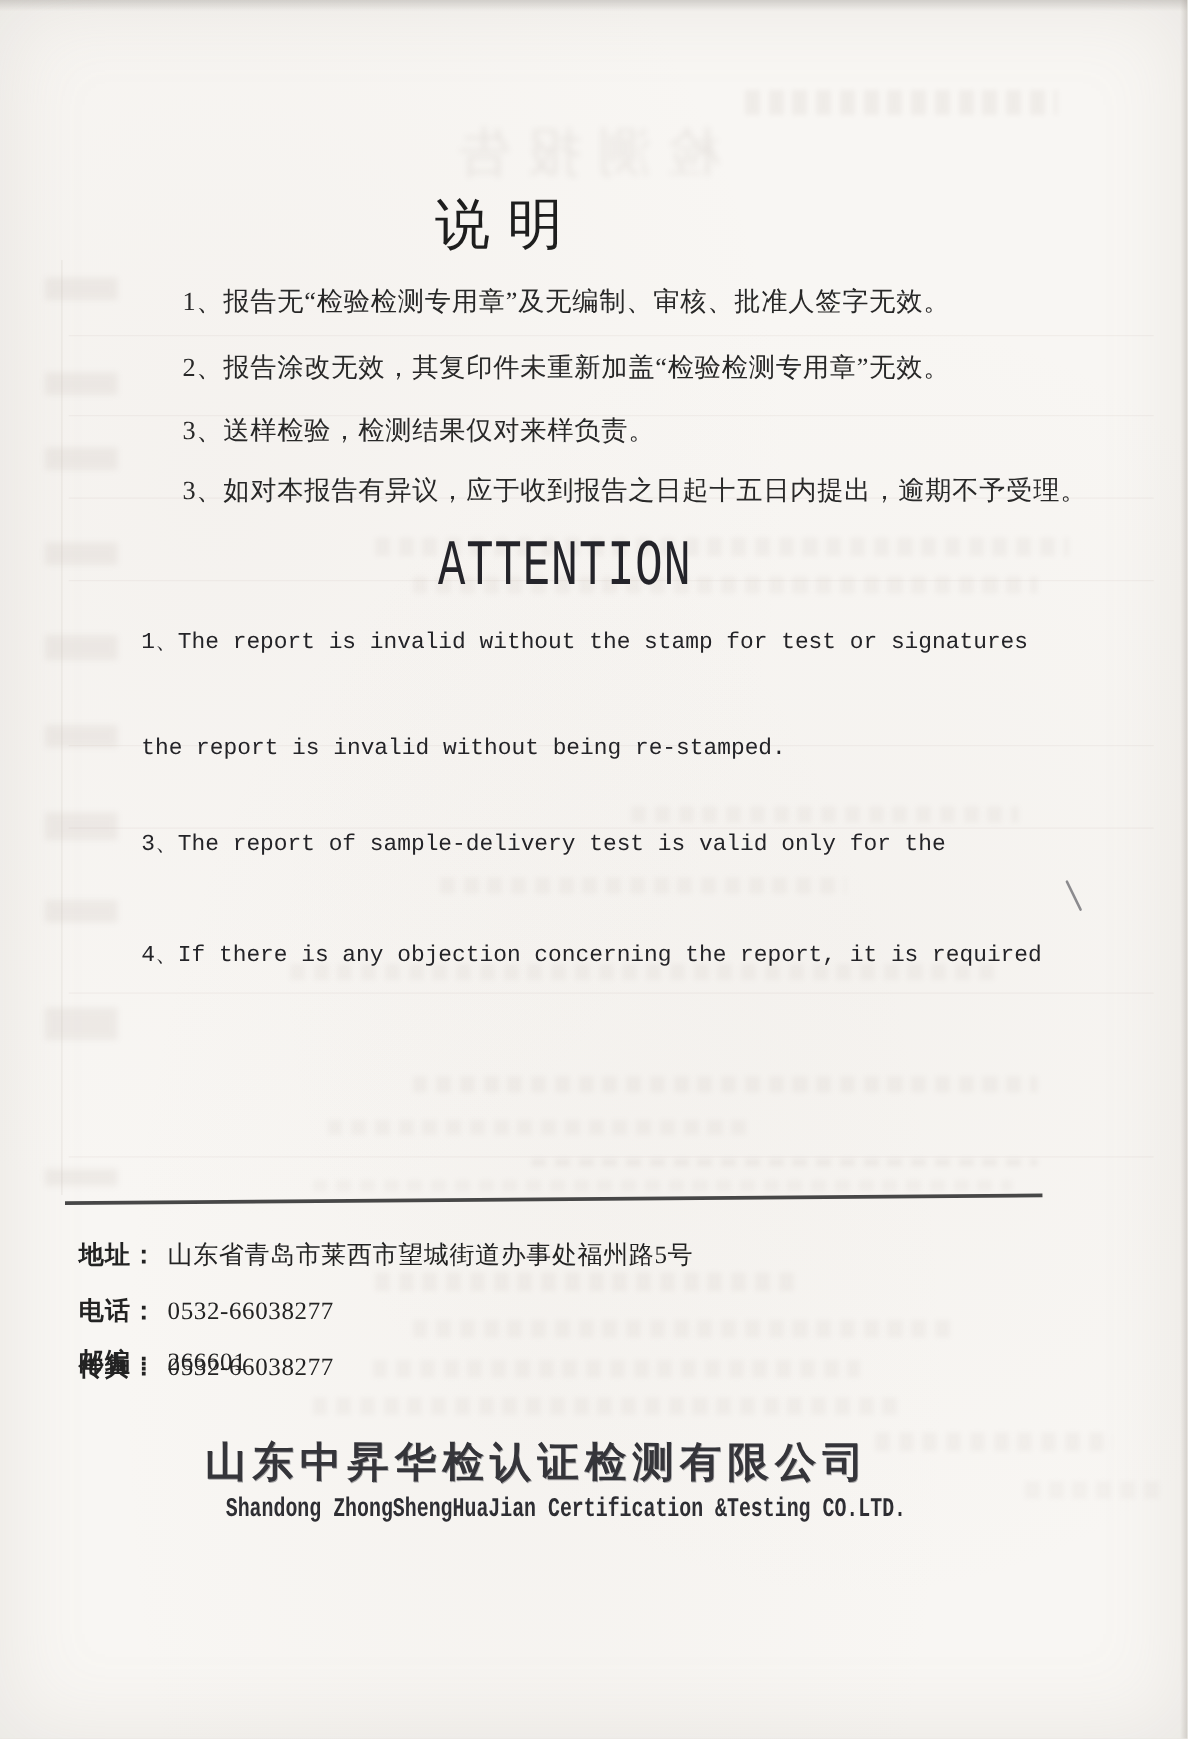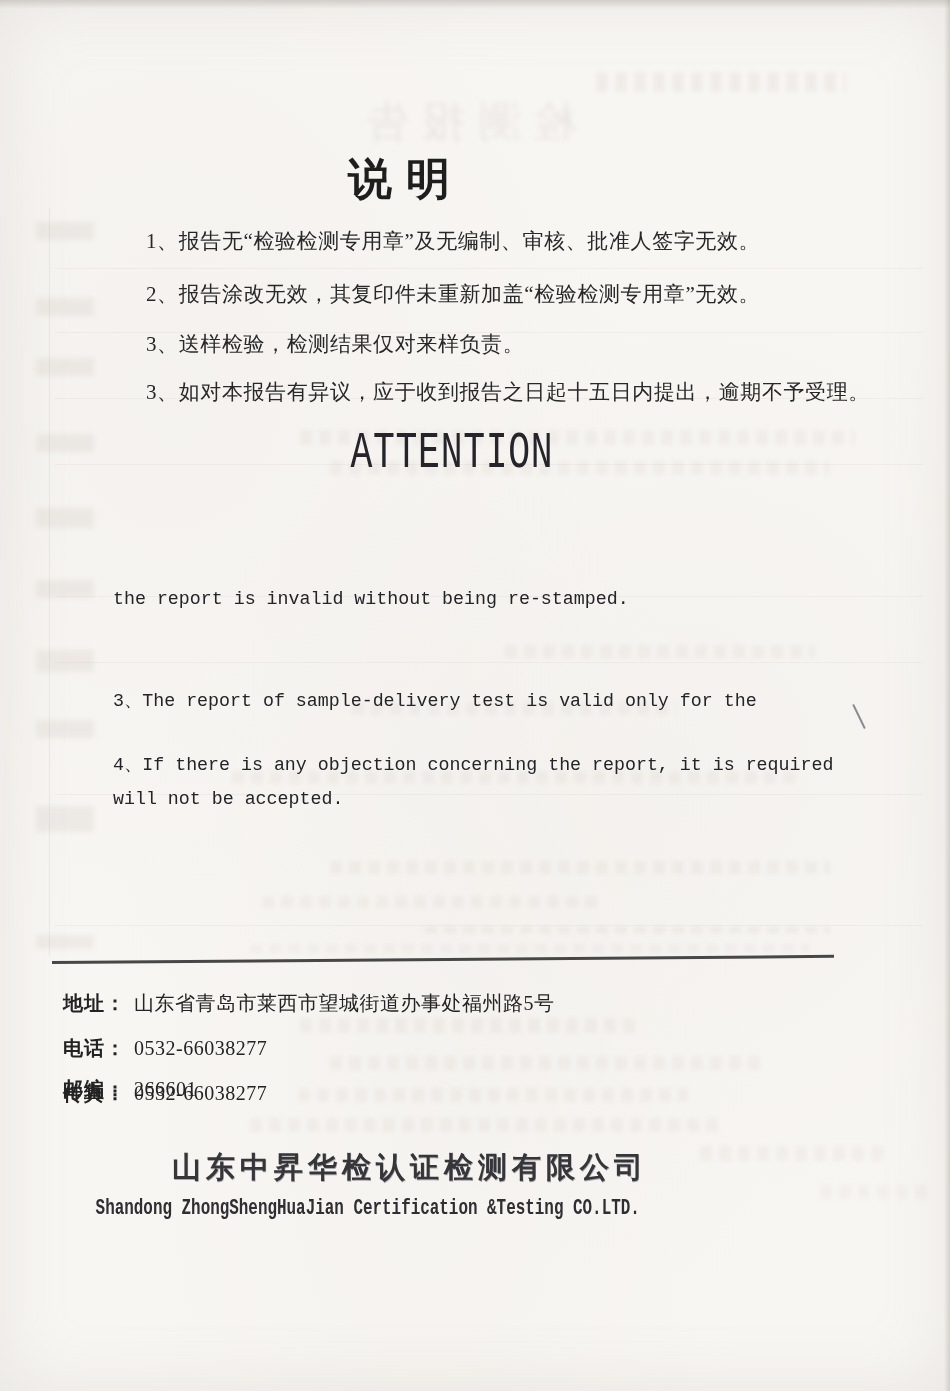--- a/index.html
+++ b/index.html
@@ -25,40 +25,40 @@
   .bt-title{position:absolute;left:326px;top:94px;width:250px;height:54px;
       font-size:42px;letter-spacing:14px;color:#8d7f76;opacity:.13;filter:blur(2.5px);
       transform:scaleX(-1);white-space:nowrap;pointer-events:none;}
   .bt-box{position:absolute;left:36px;width:58px;background:#9a8a80;opacity:.10;filter:blur(2.5px);pointer-events:none;}
   .bt-line{position:absolute;left:55px;width:868px;height:1px;background:#968678;opacity:.07;pointer-events:none;}
   .bt-v{position:absolute;background:#968678;pointer-events:none;}
   .edge-right{position:absolute;top:0;right:0;width:6px;height:100%;
       background:linear-gradient(270deg, rgba(160,152,145,.35), rgba(160,152,145,0));pointer-events:none;}
   .pen-mark{position:absolute;width:2px;border-radius:2px;pointer-events:none;}
   
-  .cn-title{position:absolute;left:348px;top:150px;font-size:44px;font-weight:700;
+  .cn-title{position:absolute;left:348px;top:150px;font-size:44px;font-weight:400;
       letter-spacing:14px;color:#1e1e1e;white-space:nowrap;}
   .cn-item{position:absolute;left:146px;font-size:21px;letter-spacing:.6px;
       color:#282828;white-space:nowrap;}
   .en-title{position:absolute;left:0;top:424px;width:904px;text-align:center;}
   .en-title .squeeze{display:inline-block;font-family:"Liberation Mono","DejaVu Sans Mono",monospace;
       font-size:52px;font-weight:500;letter-spacing:1px;color:#24242a;
       transform:scaleX(.70);transform-origin:center;}
   .en-item{position:absolute;left:113px;font-family:"Liberation Mono","DejaVu Sans Mono",monospace;
       font-size:18.3px;line-height:34.4px;color:#242428;}
   .en-line{white-space:pre;}
   .divider{position:absolute;left:52px;top:961px;width:782px;height:2.5px;background:#474747;
       transform:rotate(-0.45deg);transform-origin:left center;}
   .contact-row{position:absolute;left:63px;font-size:20px;color:#232323;white-space:nowrap;}
   .contact-label{font-weight:700;letter-spacing:1px;}
   .contact-value{margin-left:8px;letter-spacing:.5px;}
   .company-cn{position:absolute;left:0;top:1148px;width:820px;text-align:center;
-      font-size:29px;font-weight:700;letter-spacing:5px;color:#35353a;
-      text-shadow:.6px .6px 0 rgba(90,90,95,.5);white-space:nowrap;}
-  .company-en{position:absolute;left:0;top:1196px;width:820px;text-align:left;white-space:nowrap;}
+      font-size:33px;font-weight:700;letter-spacing:5px;color:#35353a;
+      text-shadow:.6px .6px 0 rgba(90,90,95,.5);white-space:nowrap;padding-left:20px;}
+  .company-en{position:absolute;left:0;top:1196px;width:820px;text-align:right;white-space:nowrap;}
   .company-en .squeeze{display:inline-block;font-family:"Liberation Mono","DejaVu Sans Mono",monospace;
       font-size:21.5px;font-weight:700;color:#2e2e33;transform:scaleX(.74);transform-origin:center;}
 </style>
 </head>
 <body>
 
 <div class="page">
 
   <div class="bt-title">检测报告</div>
   <div class="bt" style="left:596px;top:72px;width:250px;height:20px;opacity:.16"></div>
@@ -107,30 +107,30 @@
     <div class="cn-item" style="top:280px">2、报告涂改无效，其复印件未重新加盖“检验检测专用章”无效。</div>
     <div class="cn-item" style="top:330px">3、送样检验，检测结果仅对来样负责。</div>
     <div class="cn-item" style="top:378px">3、如对本报告有异议，应于收到报告之日起十五日内提出，逾期不予受理。</div>
   </div>
 
   <div>
     <div class="en-title">
       <span class="squeeze">ATTENTION</span>
     </div>
     <div class="en-item" style="top:497px">
+      <div class="en-line">1、The report is invalid without the stamp for test or signatures</div>
     </div>
     <div class="en-item" style="top:582px">
       <div class="en-line">the report is invalid without being re-stamped.</div>
     </div>
-    <div class="en-item" style="top:684px">
+    <div class="en-item" style="top:659px">
       <div class="en-line">3、The report of sample-delivery test is valid only for the</div>
     </div>
     <div class="en-item" style="top:748px">
       <div class="en-line">4、If there is any objection concerning the report, it is required</div>
-      <div class="en-line">will not be accepted.</div>
     </div>
   </div>
 
   <div class="divider"></div>
 
   <div>
     <div class="contact-row" style="top:990px">
       <span class="contact-label">地址：</span><span class="contact-value">山东省青岛市莱西市望城街道办事处福州路5号</span>
     </div>
     <div class="contact-row" style="top:1035px">

